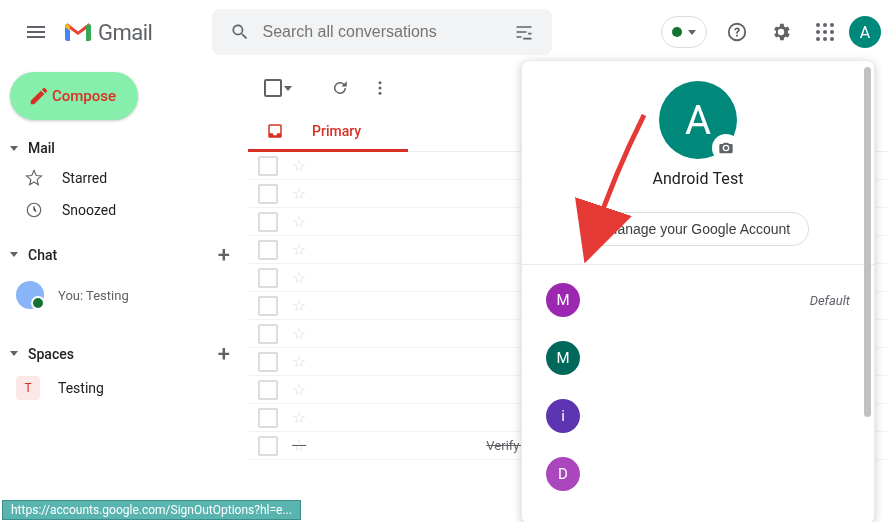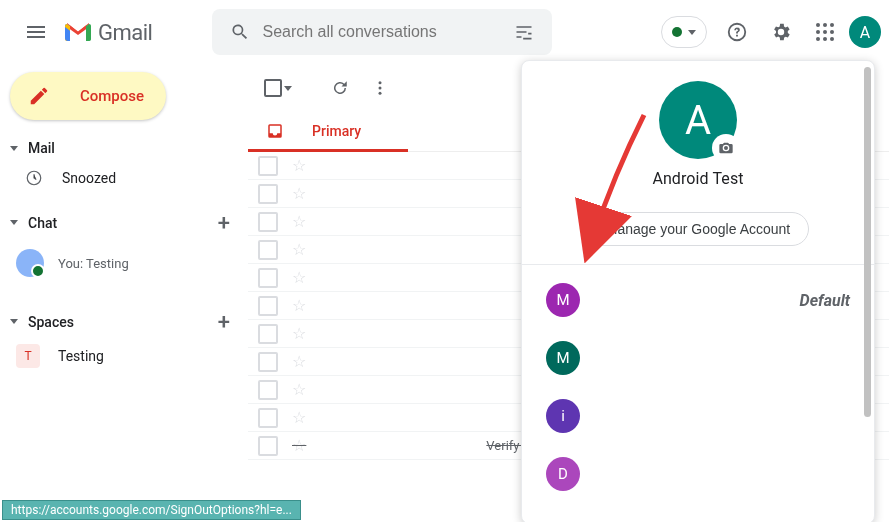--- a/index.html
+++ b/index.html
@@ -16,21 +16,21 @@
   .search-bar .icn { width: 40px; display: flex; align-items: center; justify-content: center; }
   .search-input { flex: 1; border: none; background: transparent; font-size: 16px; color: #5f6368; outline: none; }
   .header-right { margin-left: auto; display: flex; align-items: center; gap: 4px; }
   .status-pill { height: 32px; border: 1px solid #dadce0; border-radius: 16px; display: flex; align-items: center; padding: 0 10px; gap: 6px; cursor: pointer; margin-right: 6px; }
   .round-btn { width: 40px; height: 40px; display: flex; align-items: center; justify-content: center; border-radius: 50%; cursor: pointer; }
   .avatar-main { width: 32px; height: 32px; border-radius: 50%; background: #00897b; color: #fff; display: flex; align-items: center; justify-content: center; font-size: 16px; cursor: pointer; }
 
   
   .body { display: flex; height: calc(522px - 64px); }
   .sidebar { width: 248px; flex-shrink: 0; padding-top: 4px; }
-  .compose { margin: 4px 0 14px 10px; display: inline-flex; align-items: center; gap: 30px; height: 48px; padding: 0 22px 0 18px; border-radius: 24px; box-shadow: 0 1px 3px rgba(60,64,67,.3); background: #fef9c3; cursor: pointer; }
+  .compose { margin: 4px 0 14px 10px; display: inline-flex; align-items: center; gap: 2px; height: 48px; padding: 0 22px 0 18px; border-radius: 24px; box-shadow: 0 1px 3px rgba(60,64,67,.3); background: #86efac; cursor: pointer; }
   .compose-label { color: #d93025; font-size: 15px; font-weight: 500; }
   .section-header { display: flex; align-items: center; padding: 6px 18px 6px 10px; font-size: 14px; color: #202124; font-weight: 500; }
   .section-header .add { margin-left: auto; color: #5f6368; font-size: 22px; cursor: pointer; }
   .nav-item { display: flex; align-items: center; height: 32px; padding: 0 18px 0 24px; font-size: 14px; color: #202124; border-radius: 0 16px 16px 0; margin-right: 12px; cursor: pointer; }
   .nav-item .icn { width: 20px; margin-right: 18px; display: flex; align-items: center; justify-content: center; }
   .nav-item.active { background: #fce8e6; color: #d93025; font-weight: 700; }
   .nav-item.active .count { margin-left: auto; font-weight: 700; }
   .chat-item { display: flex; align-items: center; padding: 8px 0 8px 16px; font-size: 13px; color: #5f6368; }
   .chat-avatar { width: 28px; height: 28px; border-radius: 50%; background: #8ab4f8; margin-right: 14px; position: relative; }
   .chat-avatar::after { content: ''; position: absolute; right: -1px; bottom: -1px; width: 10px; height: 10px; border-radius: 50%; background: #137333; border: 2px solid #fff; }
@@ -53,21 +53,21 @@
   
   .popup { position: absolute; top: 60px; right: 14px; width: 354px; background: #fff; border-radius: 8px; box-shadow: 0 2px 10px rgba(0,0,0,.2); border: 1px solid #e8eaed; z-index: 10; padding-bottom: 20px; overflow: hidden; }
   .popup-top { display: flex; flex-direction: column; align-items: center; padding: 20px 24px 18px; border-bottom: 1px solid #e8eaed; }
   .big-avatar { width: 78px; height: 78px; border-radius: 50%; background: #00897b; color: #fff; font-size: 40px; display: flex; align-items: center; justify-content: center; position: relative; margin-bottom: 10px; }
   .camera-badge { position: absolute; right: -3px; bottom: -3px; width: 28px; height: 28px; border-radius: 50%; background: #fff; display: flex; align-items: center; justify-content: center; }
   .account-name { font-size: 16px; font-weight: 400; letter-spacing: 0.1px; margin-bottom: 24px; }
   .manage-btn { border: 1px solid #dadce0; border-radius: 18px; padding: 8px 18px; font-size: 14px; color: #3c4043; cursor: pointer; background: #fff; }
   .acct-list { padding: 6px 0 0; }
   .acct-row { display: flex; align-items: center; padding: 12px 24px; cursor: pointer; }
   .acct-avatar { width: 34px; height: 34px; border-radius: 50%; display: flex; align-items: center; justify-content: center; color: #fff; font-size: 15px; }
-  .acct-row .default-tag { margin-left: auto; font-style: italic; color: #5f6368; font-size: 16px; font-weight: bold; }
+  .acct-row .default-tag { margin-left: auto; font-style: italic; color: #5f6368; font-size: 13px; }
   .popup-scrollbar { position: absolute; right: 3px; top: 6px; width: 7px; height: 350px; background: #c1c1c1; border-radius: 4px; }
 
   
   .arrow { position: absolute; top: 105px; left: 554px; z-index: 20; pointer-events: none; }
 
   
   .status-bar { position: absolute; bottom: 2px; left: 2px; background: #59b4b0; color: #fff; font-size: 12px; padding: 2px 8px; border: 1px solid #3a8f8b; max-width: 310px; white-space: nowrap; overflow: hidden; text-overflow: ellipsis; }
 
   .caret-down { width: 0; height: 0; border-left: 4px solid transparent; border-right: 4px solid transparent; border-top: 5px solid #5f6368; }
   .green-dot { width: 10px; height: 10px; border-radius: 50%; background: #137333; }
@@ -156,20 +156,28 @@
       <span class="compose-label">Compose</span>
     </div>
 
     <div class="section-header">
       <span class="caret-down" style="margin-right:10px"></span>
       <span>Mail</span>
     </div>
     <div class="nav-item">
       <span class="icn">
           <svg width="18" height="18" viewBox="0 0 24 24">
+            <path fill="#5f6368" d="M12 17.3 6.2 21l1.6-6.8L2 9.3l7-.6L12 2l3 6.7 7 .6-5.8 4.9L17.8 21z" fill-opacity="0" stroke="#5f6368" stroke-width="1.5"></path>
+          </svg>
+        </span>
+      <span>Starred</span>
+    </div>
+    <div class="nav-item">
+      <span class="icn">
+          <svg width="18" height="18" viewBox="0 0 24 24">
             <circle cx="12" cy="12" r="9" fill="none" stroke="#5f6368" stroke-width="1.6"></circle>
             <path stroke="#5f6368" stroke-width="1.6" d="M12 7v5l3 2"></path>
           </svg>
         </span>
       <span>Snoozed</span>
     </div>
 
     <div class="section-header" style="margin-top:10px">
       <span class="caret-down" style="margin-right:10px"></span>
       <span>Chat</span>

